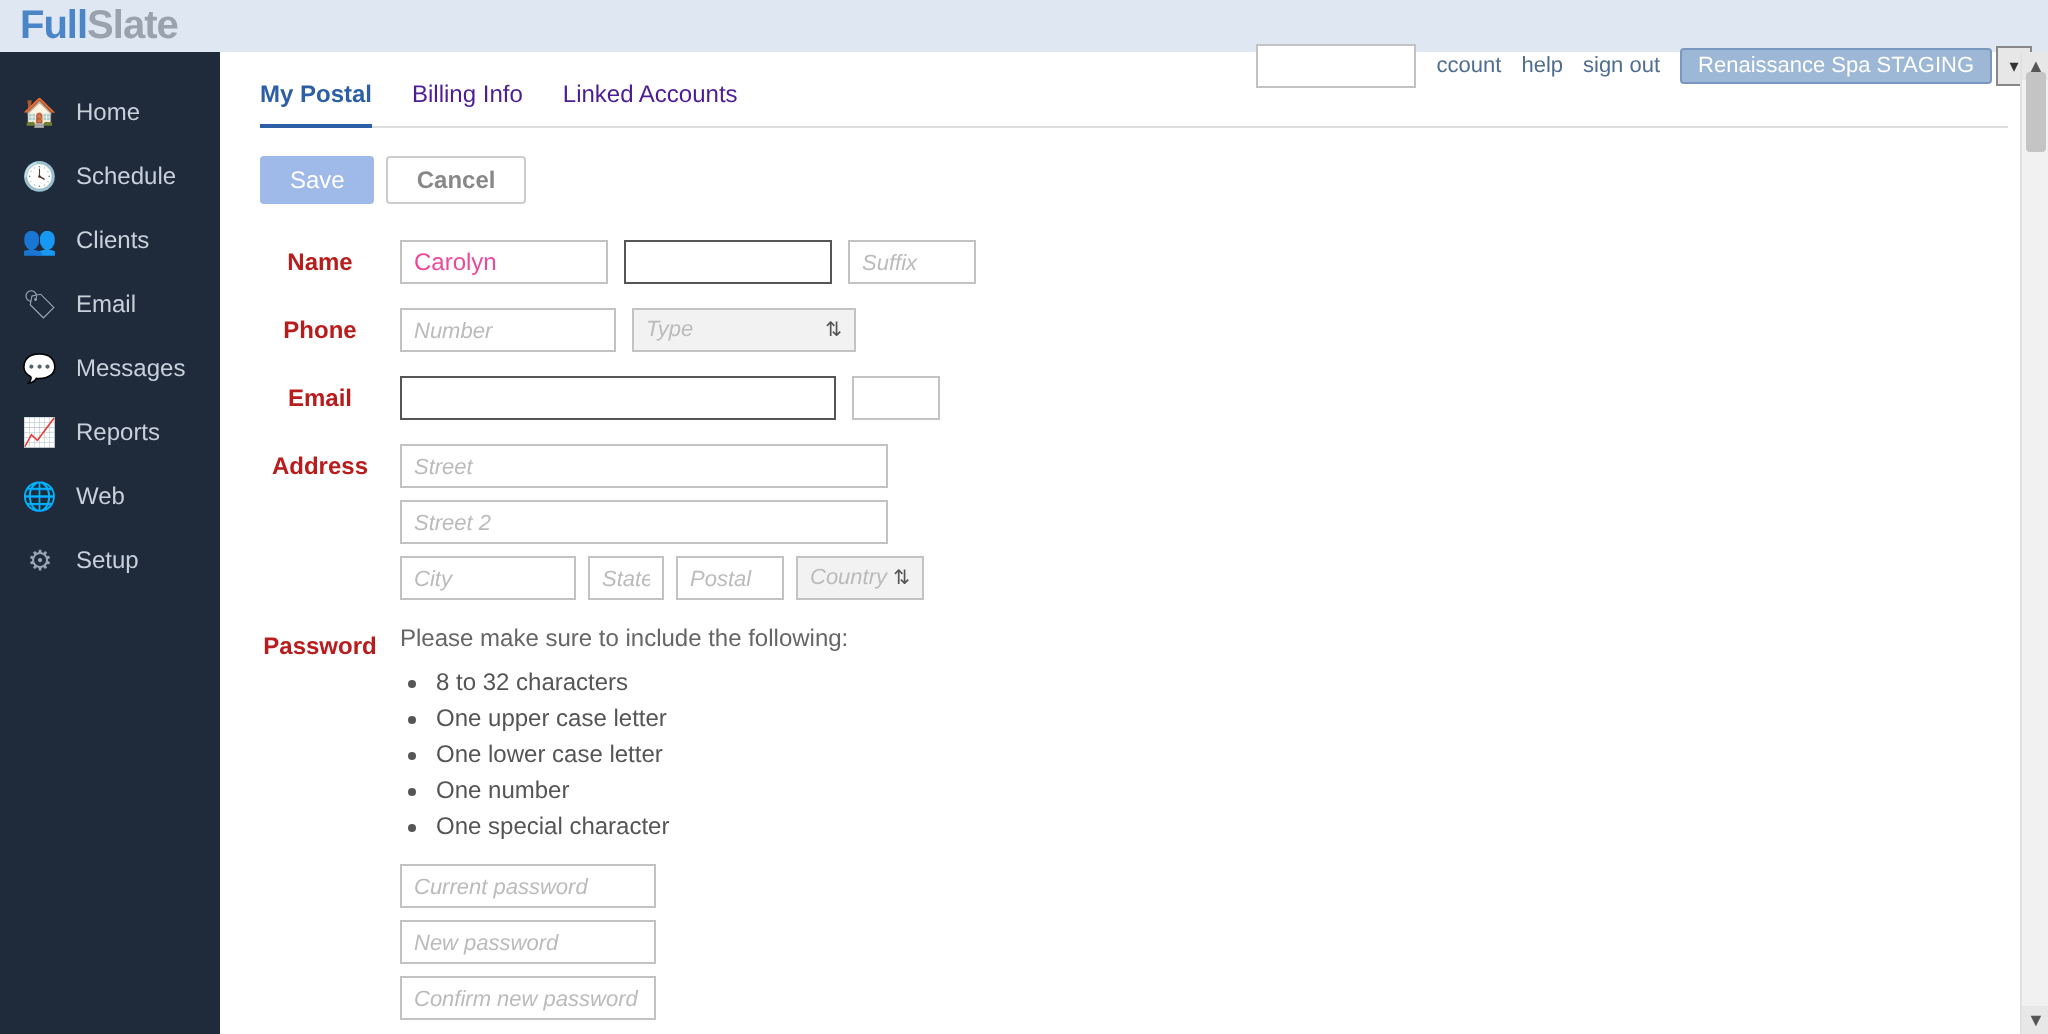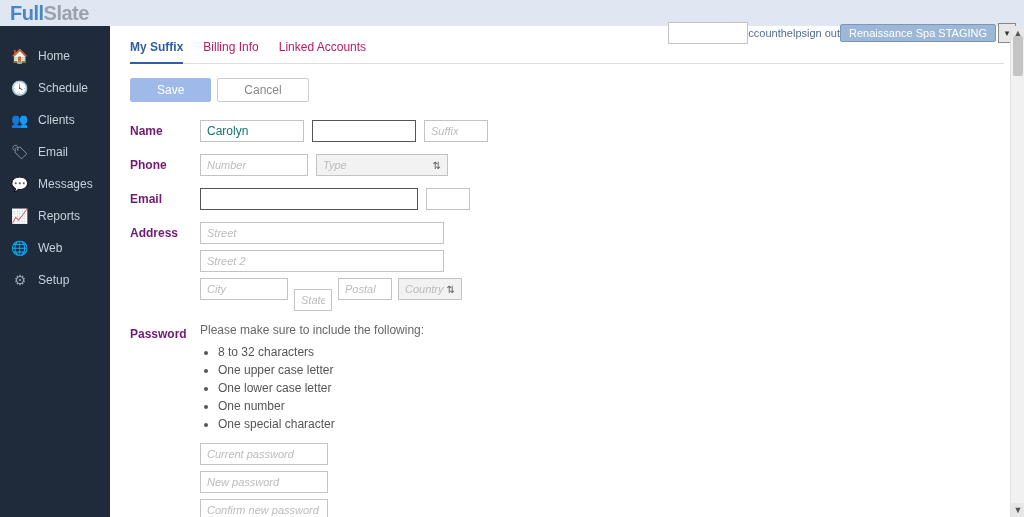--- a/index.html
+++ b/index.html
@@ -3,63 +3,63 @@
 <meta charset="utf-8">
 <style>
   * { box-sizing: border-box; margin: 0; padding: 0; }
   body { font-family: Arial, sans-serif; font-size: 12px; color: #333; background: #fff; width: 1024px; height: 517px; overflow: hidden; }
 
   
   .topbar { height: 26px; background: #dfe7f2; display: flex; align-items: center; padding: 0 8px 0 10px; }
   .logo { font-size: 20px; font-weight: bold; letter-spacing: -0.5px; }
   .logo-a { color: #4a86c7; }
   .logo-b { color: #9aa3ad; }
-  .topbar-right { margin-left: auto; display: flex; align-items: center; font-size: 11px; margin-top: 40px; }
+  .topbar-right { margin-left: auto; display: flex; align-items: center; gap: 10px; font-size: 11px; margin-top: 40px; }
   .topbar-right a { color: #4f6d8f; text-decoration: none; cursor: pointer; }
   .top-input { height: 16px; width: 80px; font-size: 10px; border: 1px solid #000; padding: 0 2px; }
   .account-label { color: #4f6d8f; }
   .tenant-btn { background: #9db7d6; color: #fff; font-size: 11px; border: 1px solid #7a98bf; padding: 2px 8px; border-radius: 2px; cursor: pointer; }
   .tenant-wrap { display: flex; align-items: center; }
   .tenant-dd { width: 18px; height: 20px; border: 1px solid #888; background: #e7e7e7; display:flex; align-items:center; justify-content:center; font-size:9px; cursor:pointer; margin-left:2px; }
 
   
   .shell { display: flex; height: 491px; }
   .sidebar { width: 110px; background: #1f2a3a; padding-top: 14px; }
   .side-item { display: flex; align-items: center; gap: 10px; padding: 8px 12px; color: #c8d0db; font-size: 12px; cursor: pointer; }
   .side-item .icon { width: 16px; height: 16px; display:flex; align-items:center; justify-content:center; color:#98a4b3; font-size:14px; }
 
   .main { flex: 1; position: relative; overflow-y: auto; }
   .main-inner { padding: 10px 20px 20px 20px; }
 
   .tabs { display: flex; gap: 20px; border-bottom: 1px solid #ddd; margin-bottom: 14px; }
-  .tab { padding: 4px 0 8px 0; font-size: 12px; color: #be185d; cursor: pointer; }
+  .tab { padding: 4px 0 8px 0; font-size: 12px; color: #4c1d95; cursor: pointer; }
   .tab.active { color: #2d5fa6; font-weight: bold; border-bottom: 2px solid #2d5fa6; margin-bottom: -1px; }
 
   .btn-row { display: flex; gap: 6px; margin: 8px 0 18px 0; }
-  .btn { padding: 4px 26px; font-size: 12px; border: 1px solid #ccc; background: #f7f7f7; cursor: pointer; border-radius: 2px; }
+  .btn { padding: 4px 14px; font-size: 12px; border: 1px solid #ccc; background: #f7f7f7; cursor: pointer; border-radius: 2px; }
   .btn.save { background: #9fb9e8; color: #fff; border-color: #9fb9e8; }
-  .btn.cancel { color: #888; background:#fff; }
+  .btn.cancel { color: #888; background:#fff;font-weight:bold; }
 
   .form-row { display: flex; align-items: flex-start; margin-bottom: 12px; }
-  .form-label { width: 60px; min-width:60px; text-align: left; font-weight: bold; color: #701a75; margin-right: 10px; margin-top:4px; font-size:12px; }
+  .form-label { width: 60px; min-width:60px; text-align: center; font-weight: bold; color: #b91c1c; margin-right: 10px; margin-top:4px; font-size:12px; }
   .fields { display: flex; gap: 8px; flex-wrap: wrap; }
   input[type=text], input[type=password], input[type=email] {
-    height: 22px; border: 1px solid #c3c3c3; padding: 0 6px; font-size: 12px; color:#0f766e;
+    height: 22px; border: 1px solid #c3c3c3; padding: 0 6px; font-size: 12px; color:#ec4899;
   }
   input::placeholder { color: #bbb; font-style: italic; font-size: 11px; }
   .w-first { width: 104px; }
   .w-last { width: 104px; border-color:#555 !important; }
   .w-suffix { width: 64px; }
   .w-phone { width: 108px; }
-  .w-phonetype { width: 132px; }
+  .w-phonetype { width: 112px; }
   .w-email { width: 218px; border-color:#555 !important; }
   .w-email-ext { width: 44px; }
   .w-street { width: 244px; }
   .w-city { width: 88px; }
-  .w-state { width: 38px; margin-top: 11px; }
+  .w-state { width: 38px; }
   .w-postal { width: 54px; }
   .w-country { width: 64px; }
   .w-pwd { width: 128px; }
 
   .sel-look { display:inline-flex; align-items:center; justify-content:space-between; border:1px solid #c3c3c3; height:22px; padding:0 6px; font-size:11px; color:#bbb; font-style:italic; cursor:pointer; background:#f2f2f2; }
   .sel-caret { font-size:10px; color:#555; font-style:normal; }
 
   .addr-stack { display:flex; flex-direction:column; gap:6px; }
   .addr-row { display:flex; gap:6px; }
 
@@ -126,21 +126,21 @@
     <div class="side-item">
       <span class="icon">⚙</span>
       <span>Setup</span>
     </div>
   </div>
 
   <div class="main">
     <div class="main-inner">
 
       <div class="tabs">
-        <div class="tab active">My Suffix</div>
+        <div class="tab active">My Postal</div>
         <div class="tab">Billing Info</div>
         <div class="tab">Linked Accounts</div>
       </div>
 
       <div class="btn-row">
         <button class="btn save">Save</button>
         <button class="btn cancel">Cancel</button>
       </div>
 
       <div class="form-row">

